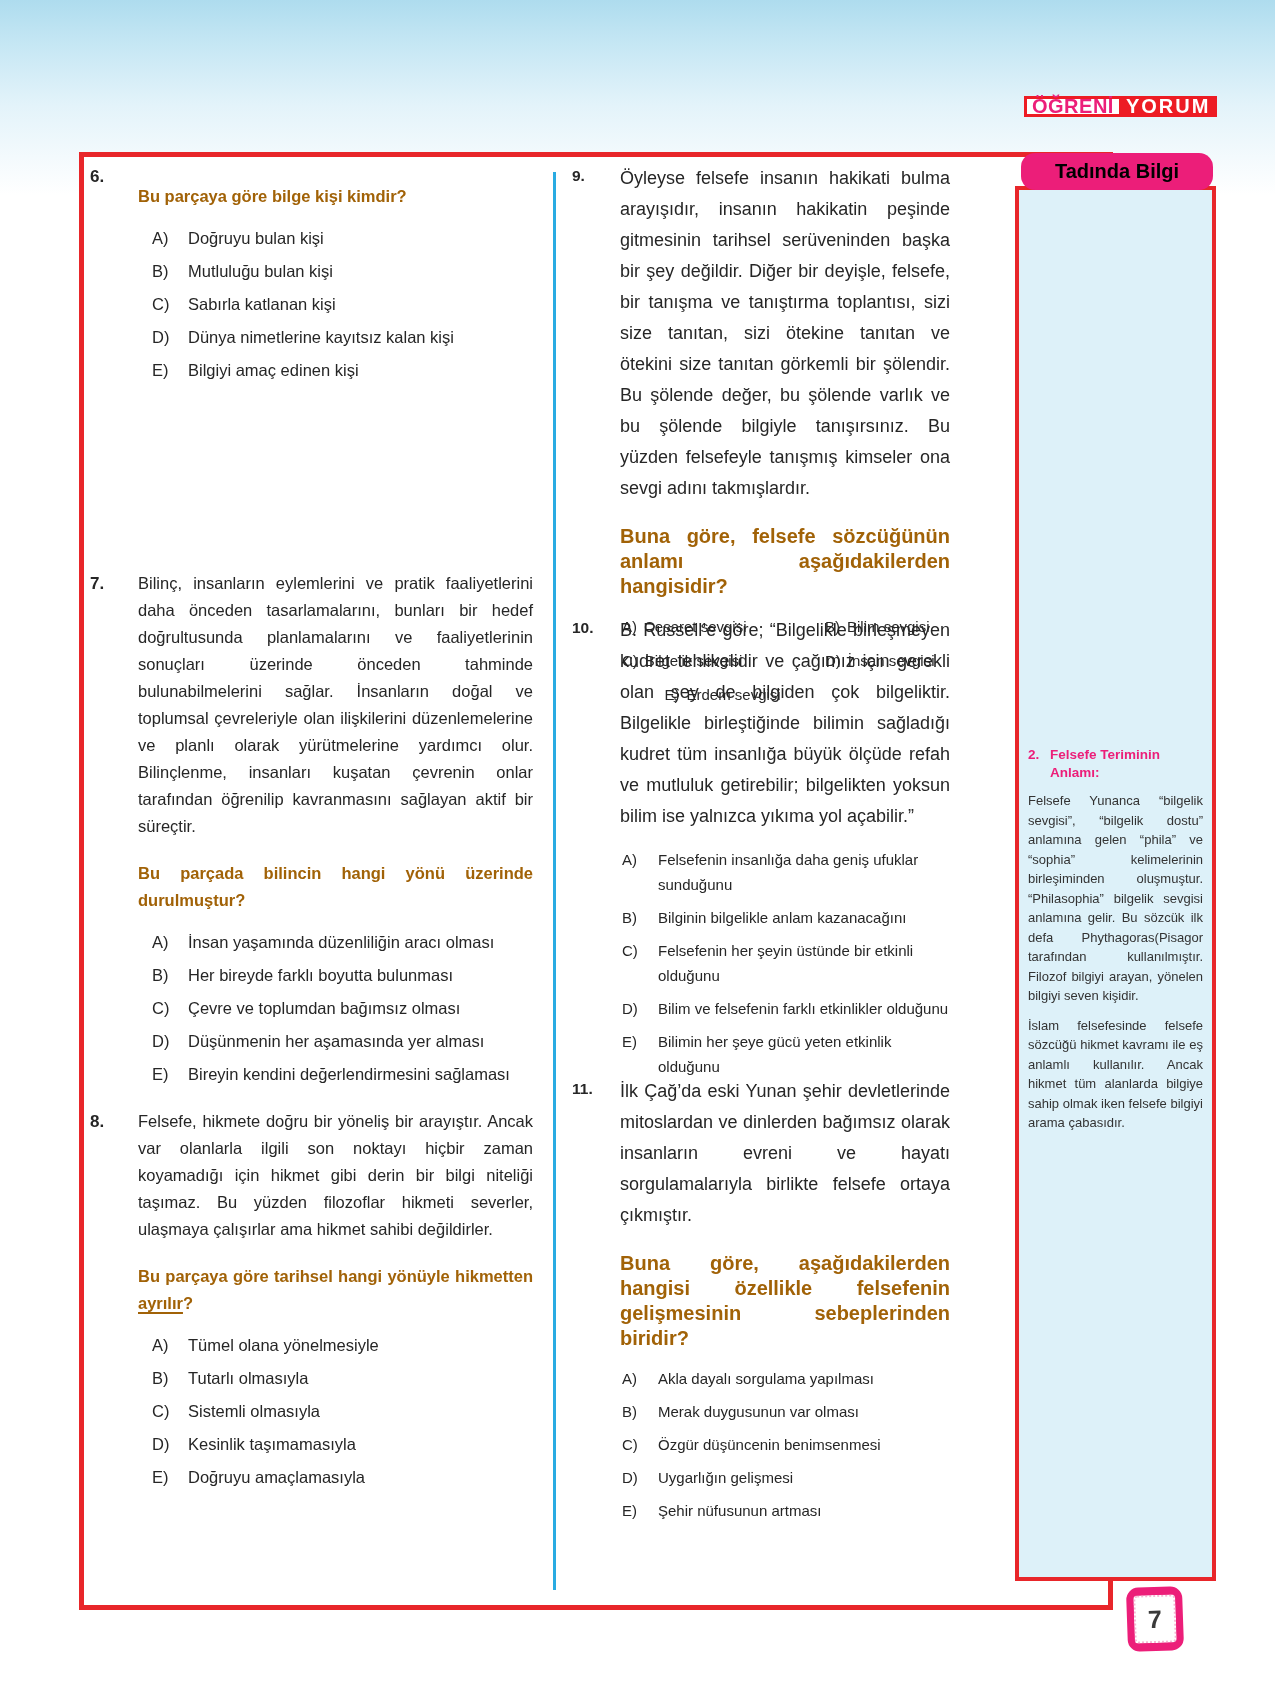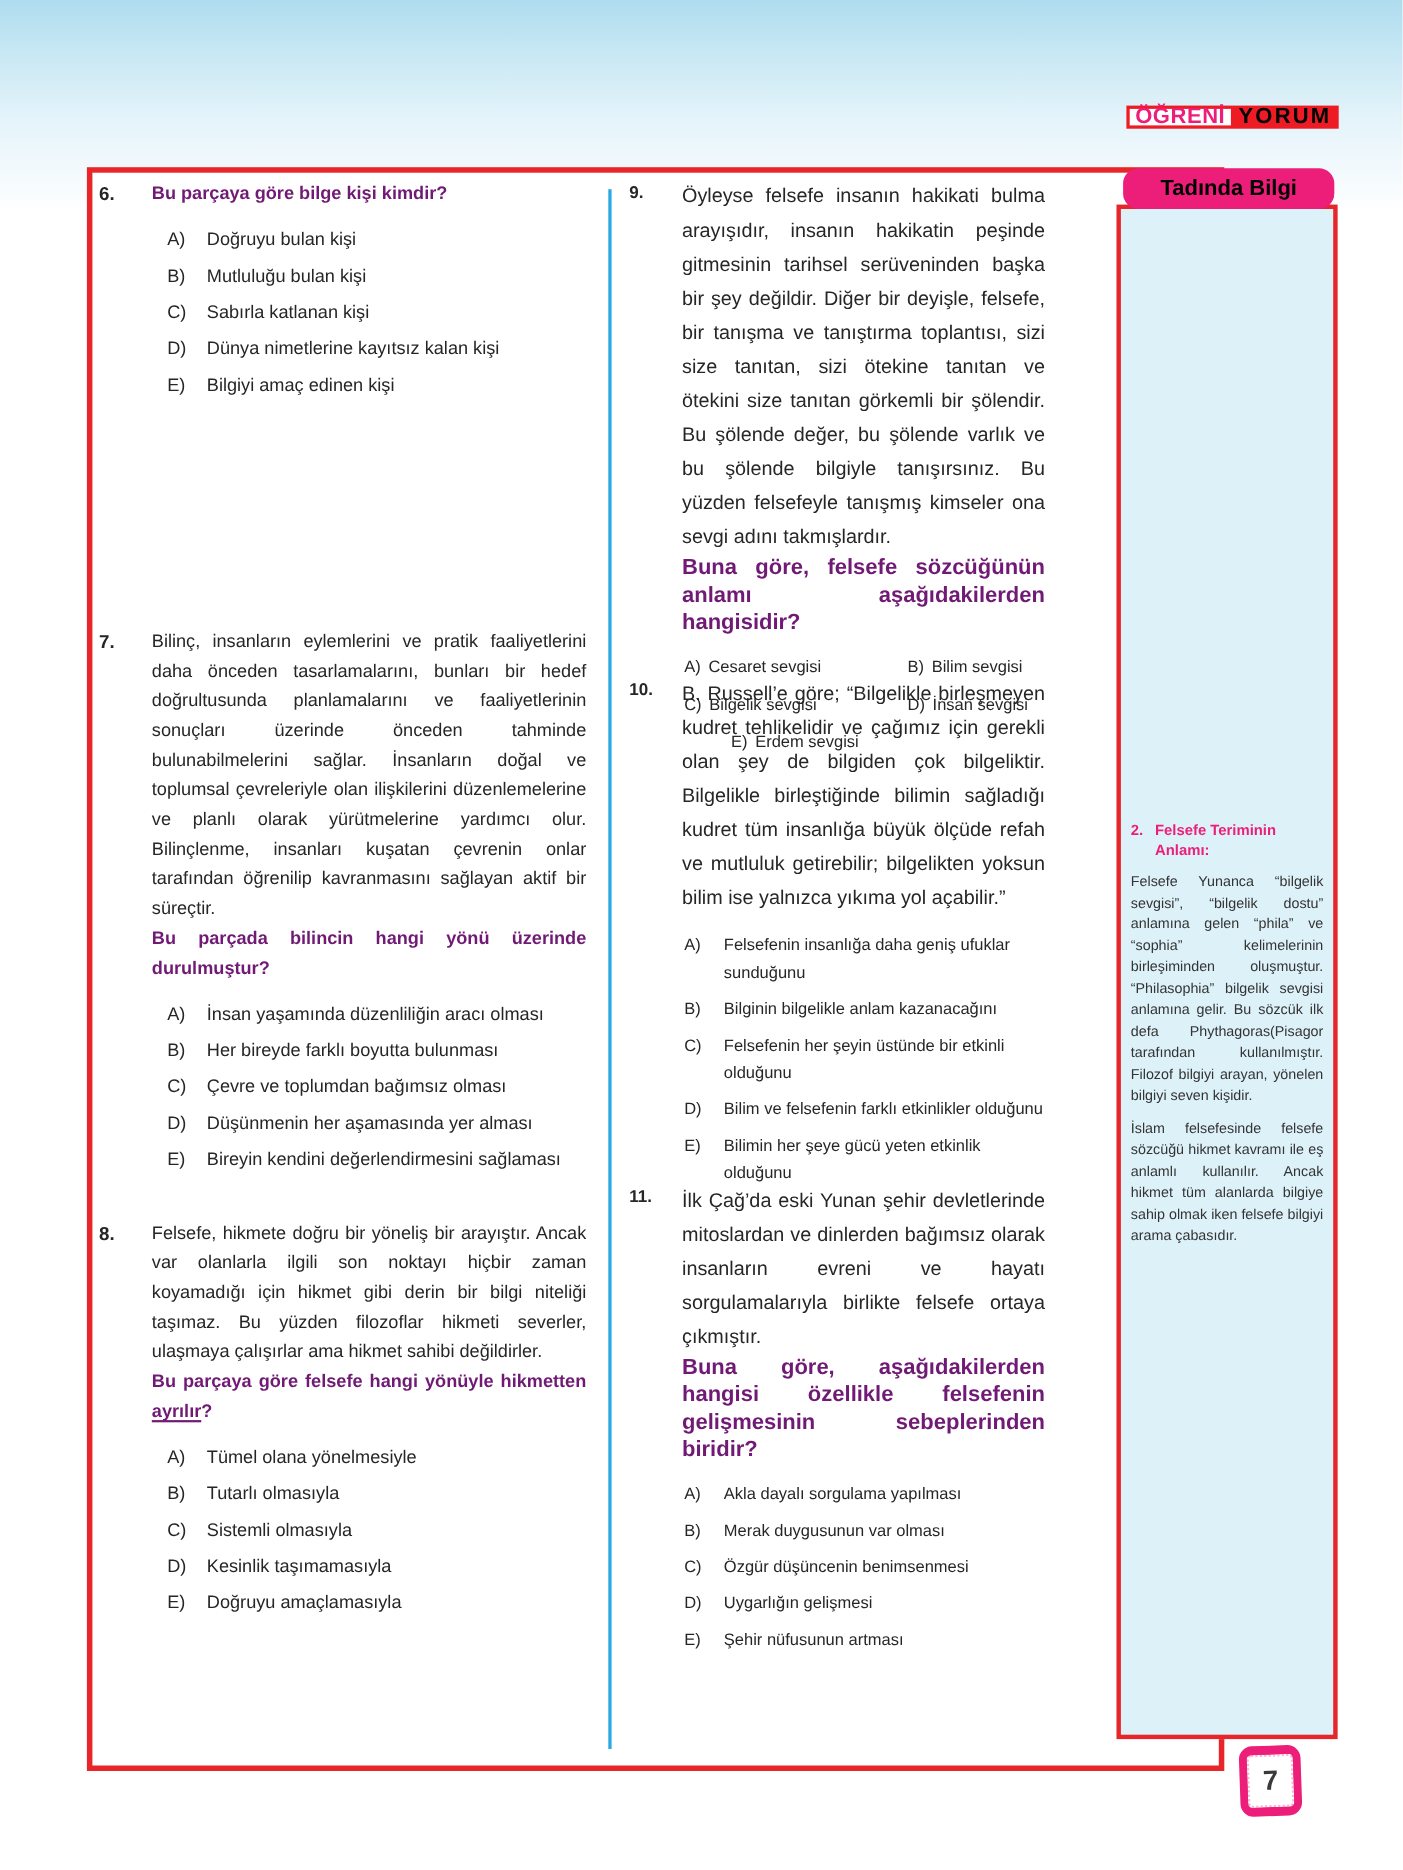--- a/index.html
+++ b/index.html
@@ -10,42 +10,42 @@
     color:#262626;
     background:linear-gradient(180deg,#aedcee 0%,#c6e7f4 45px,#e3f3fa 105px,#ffffff 195px,#ffffff 100%);
     overflow:hidden;
   }
 
   
   .logo { position:absolute; left:1024px; top:96px; height:21px; display:flex; align-items:stretch;
           background:#ed1c24; padding:3px; z-index:5; }
   .logo-left  { background:#ffffff; color:#ec1e79; font-weight:bold; font-size:20px;
                 padding:0 5px; display:flex; align-items:center; letter-spacing:.5px; }
-  .logo-right { color:#000000; font-weight:bold; font-size:20px; padding:0 4px 0 7px;
+  .logo-right { color:#ffffff; font-weight:bold; font-size:20px; padding:0 4px 0 7px;
                 display:flex; align-items:center; letter-spacing:2px; }
 
   
   .main-box { position:absolute; left:79px; top:152px; width:1034px; height:1458px;
               border:5px solid #e8262a; background:#ffffff; z-index:1; }
   .divider  { position:absolute; left:469px; top:15px; width:3px; height:1418px; background:#29abe2; }
 
   .q { position:absolute; }
   .col-left  { left:6px;   width:443px; }
   .col-right { left:488px; width:378px; }
   .qrow { display:flex; }
   .qnum { flex:0 0 48px; font-weight:bold; }
   .col-left  .qnum { font-size:17px;   line-height:27px; }
   .col-right .qnum { font-size:15.5px; line-height:25px; }
   .qcontent { flex:1; min-width:0; }
 
   .qbody   { text-align:justify; }
   .col-left  .qbody { font-size:16.5px; line-height:27px; }
   .col-right .qbody { font-size:18px;   line-height:31px; }
 
-  .qprompt { font-weight:bold; text-align:justify; margin-top:0; color:#701a75; }
+  .qprompt { font-weight:bold; text-align:justify; margin-top:20px; color:#a16207; }
   .col-left  .qprompt { font-size:16.5px; line-height:27px; }
   .col-right .qprompt { font-size:20px;   line-height:25px; }
   .u { text-decoration:underline; text-decoration-thickness:2px; text-underline-offset:3px; }
 
   .opts { margin-top:15px; }
   .col-left  .opts { margin-left:14px; }
   .col-right .opts { margin-left:2px; }
   .opt { display:flex; }
   .col-left  .opt { font-size:16.5px; line-height:27px; margin-bottom:6px; }
   .col-right .opt { font-size:15px;   line-height:25px; margin-bottom:8px; }
@@ -149,21 +149,21 @@
         </div>
       </div>
     </div>
   </section>
 
   <section class="q col-left" style="top:951px">
     <div class="qrow">
       <span class="qnum">8.</span>
       <div class="qcontent">
         <p class="qbody">Felsefe, hikmete doğru bir yöneliş bir arayıştır. Ancak var olanlarla ilgili son noktayı hiçbir zaman koyamadığı için hikmet gibi derin bir bilgi niteliği taşımaz. Bu yüzden filozoflar hikmeti severler, ulaşmaya çalışırlar ama hikmet sahibi değildirler.</p>
-        <p class="qprompt"><span>Bu parçaya göre felsefe hangi yönüyle hikmetten </span><span class="u">ayrılır</span><span>?</span></p>
+        <p class="qprompt"><span>Bu parçaya göre tarihsel hangi yönüyle hikmetten </span><span class="u">ayrılır</span><span>?</span></p>
         <div class="opts">
           <div class="opt">
               <span class="olet">A)</span>
               <span class="otext">Tümel olana yönelmesiyle</span>
             </div>
           <div class="opt">
               <span class="olet">B)</span>
               <span class="otext">Tutarlı olmasıyla</span>
             </div>
           <div class="opt">

